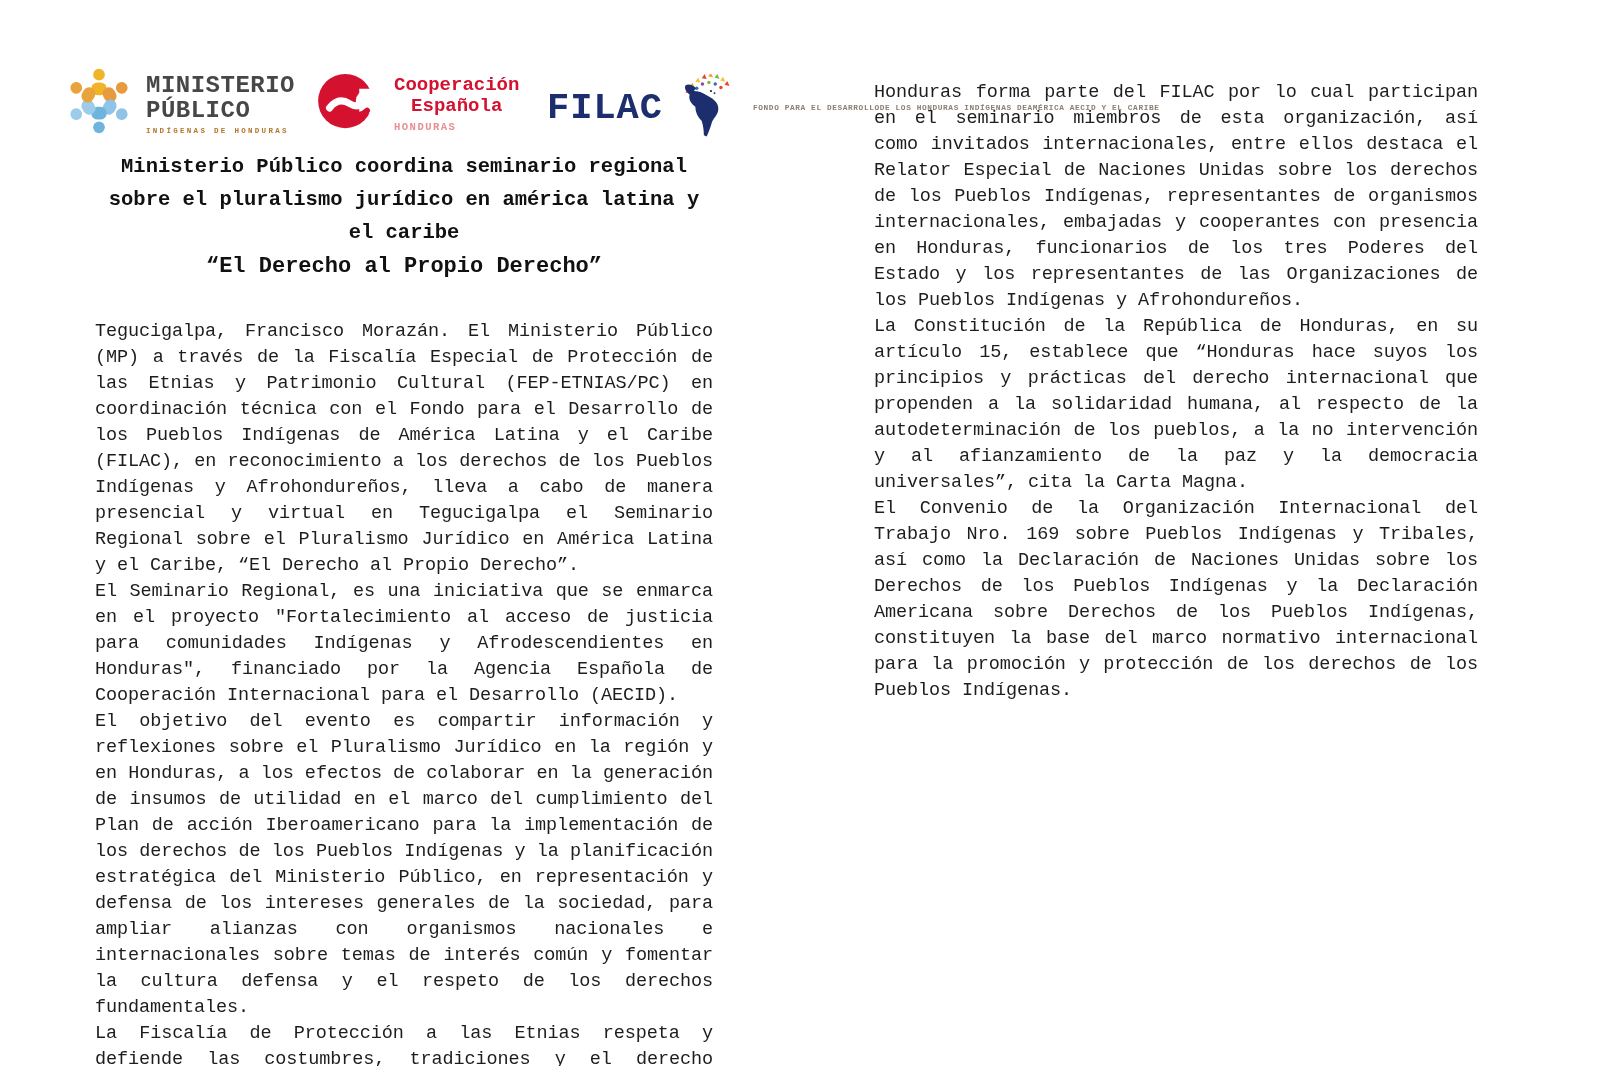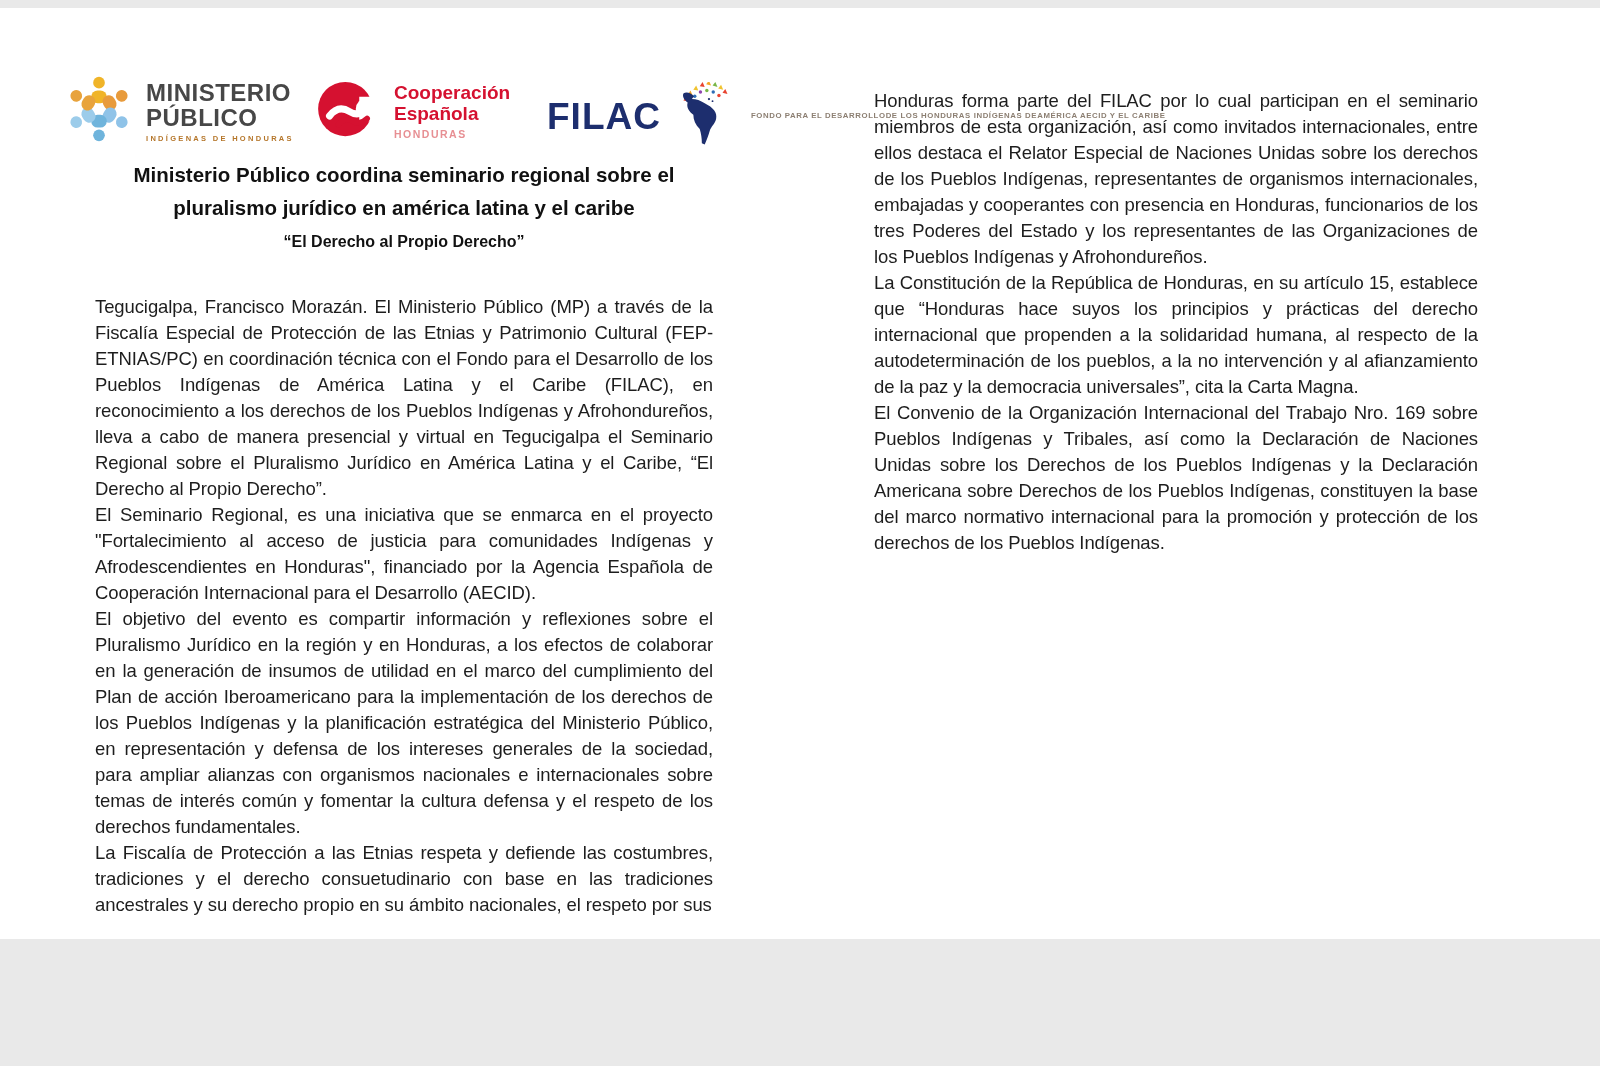--- a/index.html
+++ b/index.html
@@ -1,52 +1,52 @@
 <!DOCTYPE html>
 <html><head>
 <meta charset="utf-8">
 <style>
   html,body{margin:0;padding:0;background:#e9e9e9;}
   .page{
     position:relative;
-    width:1600px;height:931px;
+    width:1600px;height:1066px;
     background:#ffffff;
-    font-family:Liberation Sans, sans-serif;
+    font-family:Liberation Mono, monospace;
     color:#1d1d1d;
     overflow:hidden;
-    margin:8px auto;
+    margin:0 auto;
   }
   
   .logo{position:absolute;display:flex;align-items:center;}
   .logo-mp{left:62px;top:64px;gap:10px;}
   .mp-text{display:flex;flex-direction:column;}
   .mp-name{font-size:24px;font-weight:bold;color:#474747;line-height:25px;letter-spacing:.5px;}
   .mp-sub{font-size:7.5px;font-weight:bold;color:#b5762a;letter-spacing:2.3px;margin-top:4px;white-space:nowrap;}
 
   .logo-ce{left:312px;top:66px;gap:12px;}
   .ce-text{display:flex;flex-direction:column;}
-  .ce-name{font-size:19px;font-weight:bold;color:#d51130;line-height:21px;}
+  .ce-name{font-size:19px;font-weight:bold;color:#d51130;line-height:21px;text-align:center;}
   .ce-sub{font-size:10.5px;color:#e78f93;letter-spacing:1.5px;margin-top:4px;font-weight:bold;}
 
   .logo-filac{left:547px;top:74px;gap:6px;align-items:center;justify-content:center;}
   .filac-word{font-size:37px;font-weight:800;color:#1d2e6e;letter-spacing:1px;line-height:37px;}
   .filac-sub{display:flex;flex-direction:row;margin-left:4px;}
   .filac-sub div{font-size:7.8px;font-weight:bold;color:#8c7f72;letter-spacing:.6px;line-height:10.5px;white-space:nowrap;}
 
   
   .col{position:absolute;}
   .col-left{left:95px;top:150px;width:618px;}
   .col-right{left:874px;top:80px;width:604px;}
 
   .doc-title{
     font-size:20.5px;font-weight:bold;text-align:center;
     line-height:33px;color:#111;margin:0;
   }
   .doc-subtitle{
-    font-size:16px;font-weight:bold;text-align:center;
+    font-size:22px;font-weight:bold;text-align:center;
     line-height:33px;color:#111;margin:1px 0 0 0;
   }
   .doc-date{
     text-align:right;font-size:18.5px;color:#222;
     margin-top:13px;
   }
   .col p{
     font-size:18.5px;line-height:26px;letter-spacing:-.1px;
     text-align:justify;margin:0;color:#1d1d1d;
   }

